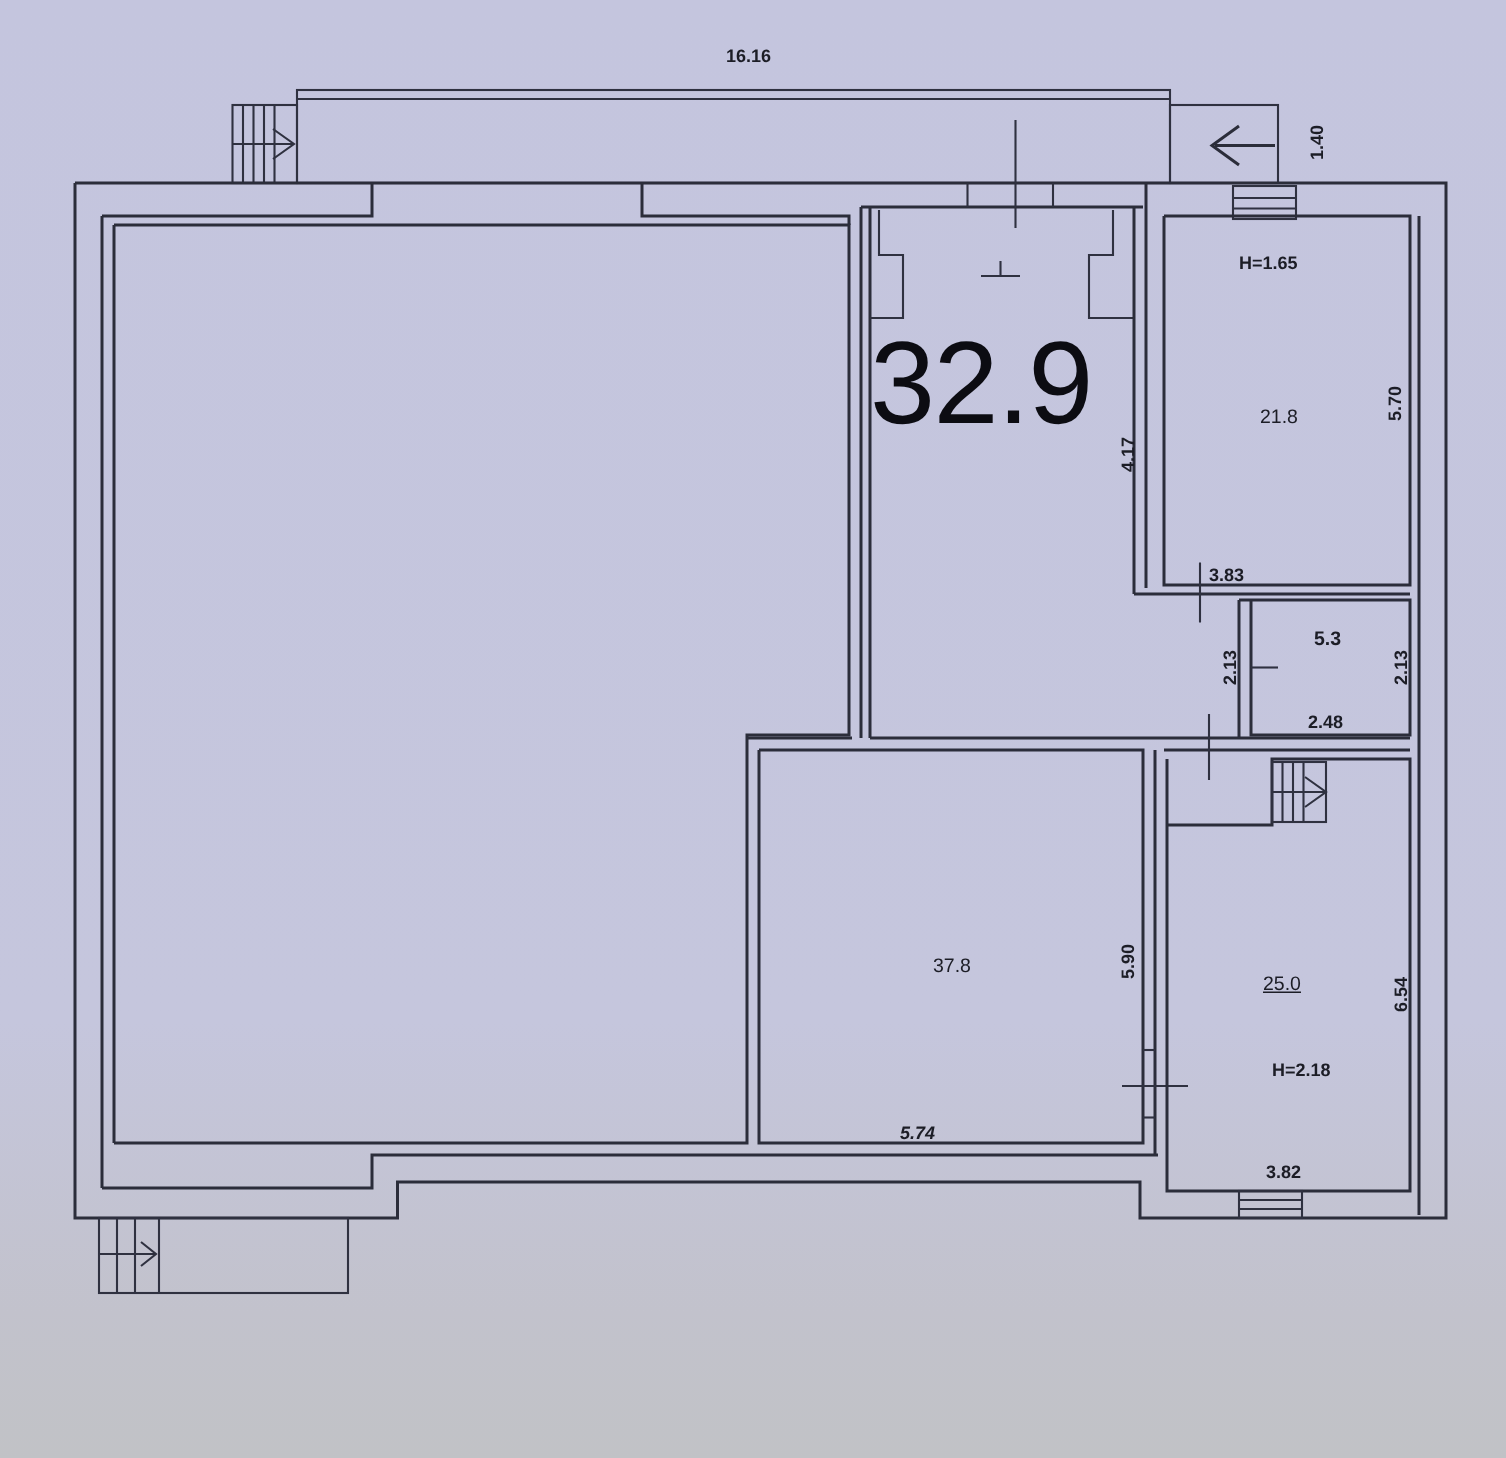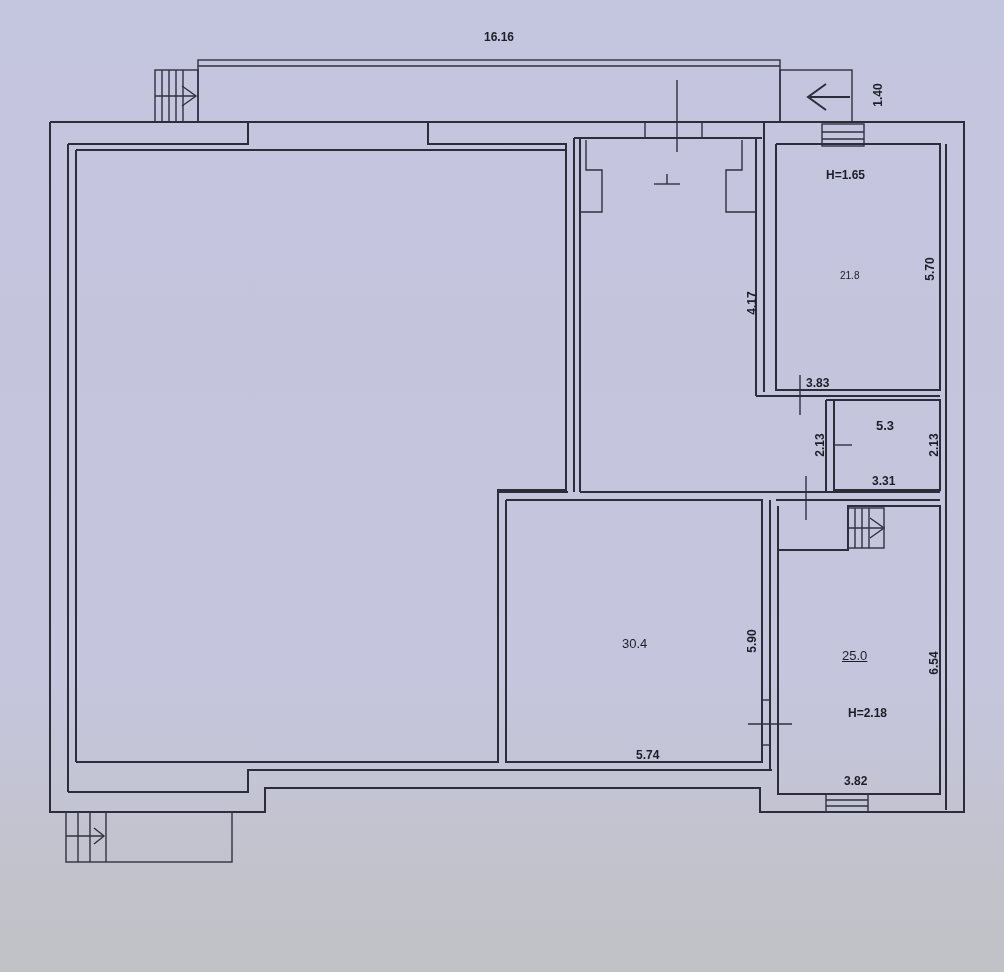--- a/index.html
+++ b/index.html
@@ -122,33 +122,34 @@
     <line class="thin" x1="90" y1="812" x2="90" y2="862"></line>
     <line class="thin" x1="106" y1="812" x2="106" y2="862"></line>
     <line class="thin" x1="66" y1="836" x2="104" y2="836"></line>
     <polyline class="thin" points="94,828 104,836 94,844"></polyline>
   </g>
 </svg>
 
 <span class="lbl" style="left:484px;top:30px;">16.16</span>
 <span class="lbl vert" style="left:866px;top:88px;">1.40</span>
 
+<span class="big" style="left:580px;top:216px;">32.9</span>
 <span class="lbl vert" style="left:740px;top:296px;">4.17</span>
 
 <span class="lbl" style="left:826px;top:168px;">H=1.65</span>
-<span class="lbl" style="left:840px;top:270px;font-weight:normal;font-size:10px;">21.8</span>
+<span class="lbl" style="left:840px;top:270px;font-weight:normal;font-size:13px;">21.8</span>
 <span class="lbl" style="left:806px;top:376px;">3.83</span>
 <span class="lbl vert" style="left:918px;top:262px;">5.70</span>
 
 <span class="lbl" style="left:876px;top:418px;font-weight:bold;font-size:13px;">5.3</span>
 <span class="lbl vert" style="left:808px;top:438px;">2.13</span>
 <span class="lbl vert" style="left:922px;top:438px;">2.13</span>
-<span class="lbl" style="left:872px;top:474px;">3.31</span>
+<span class="lbl" style="left:872px;top:474px;">2.48</span>
 
-<span class="lbl" style="left:622px;top:636px;font-weight:normal;font-size:13px;">30.4</span>
-<span class="lbl" style="left:636px;top:748px;">5.74</span>
+<span class="lbl" style="left:622px;top:636px;font-weight:normal;font-size:13px;">37.8</span>
+<span class="lbl" style="left:600px;top:748px;font-style:italic;">5.74</span>
 <span class="lbl vert" style="left:740px;top:634px;">5.90</span>
 
 <span class="lbl" style="left:842px;top:648px;font-weight:normal;font-size:13px;text-decoration:underline;">25.0</span>
 <span class="lbl" style="left:848px;top:706px;">H=2.18</span>
 <span class="lbl" style="left:844px;top:774px;">3.82</span>
 <span class="lbl vert" style="left:922px;top:656px;">6.54</span>
 </div>
 
 </body></html>

